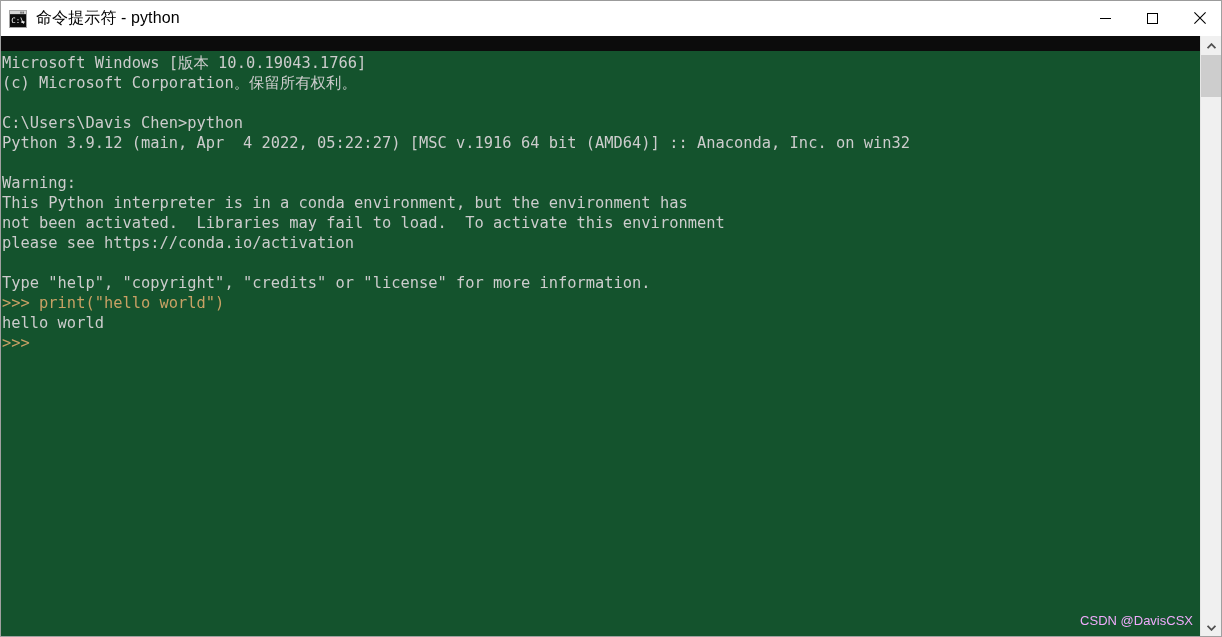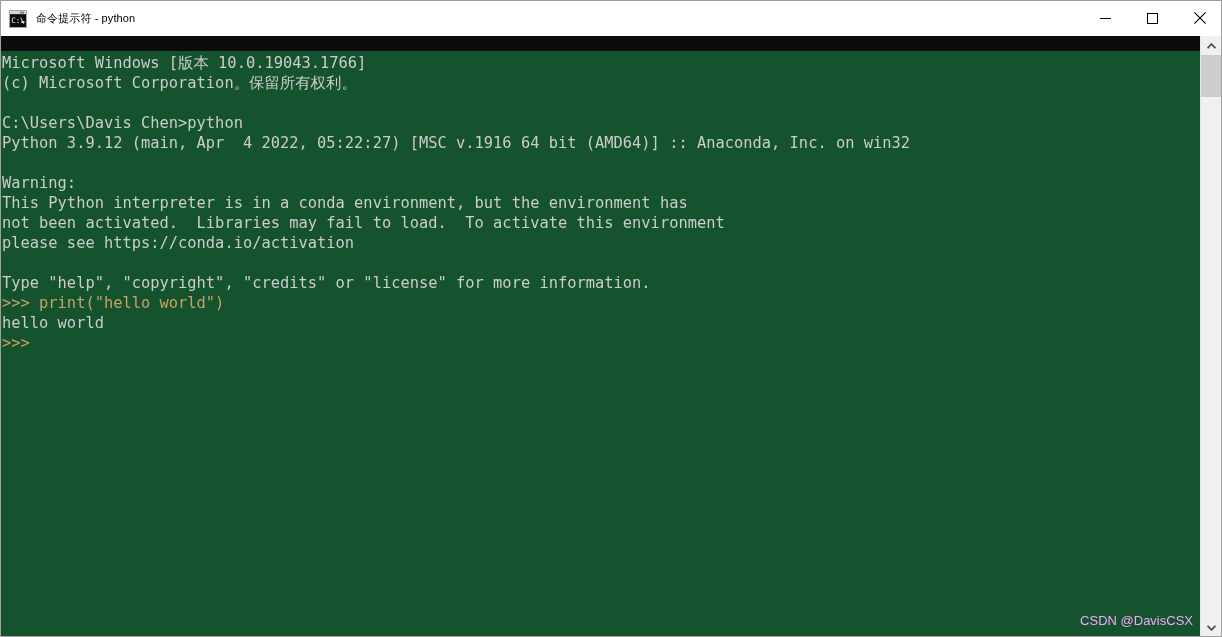--- a/index.html
+++ b/index.html
@@ -49,21 +49,21 @@
   }
   .app-icon {
     width: 18px;
     height: 18px;
     flex: 0 0 auto;
     margin-right: 9px;
     display: block;
   }
   .title-text {
     font-family: "Liberation Sans", sans-serif;
-    font-size: 11px;
+    font-size: 16px;
     color: #000000;
     white-space: nowrap;
     letter-spacing: 0.1px;
   }
   .win-buttons {
     display: flex;
     height: 36px;
     flex: 0 0 auto;
   }
   .win-btn {

